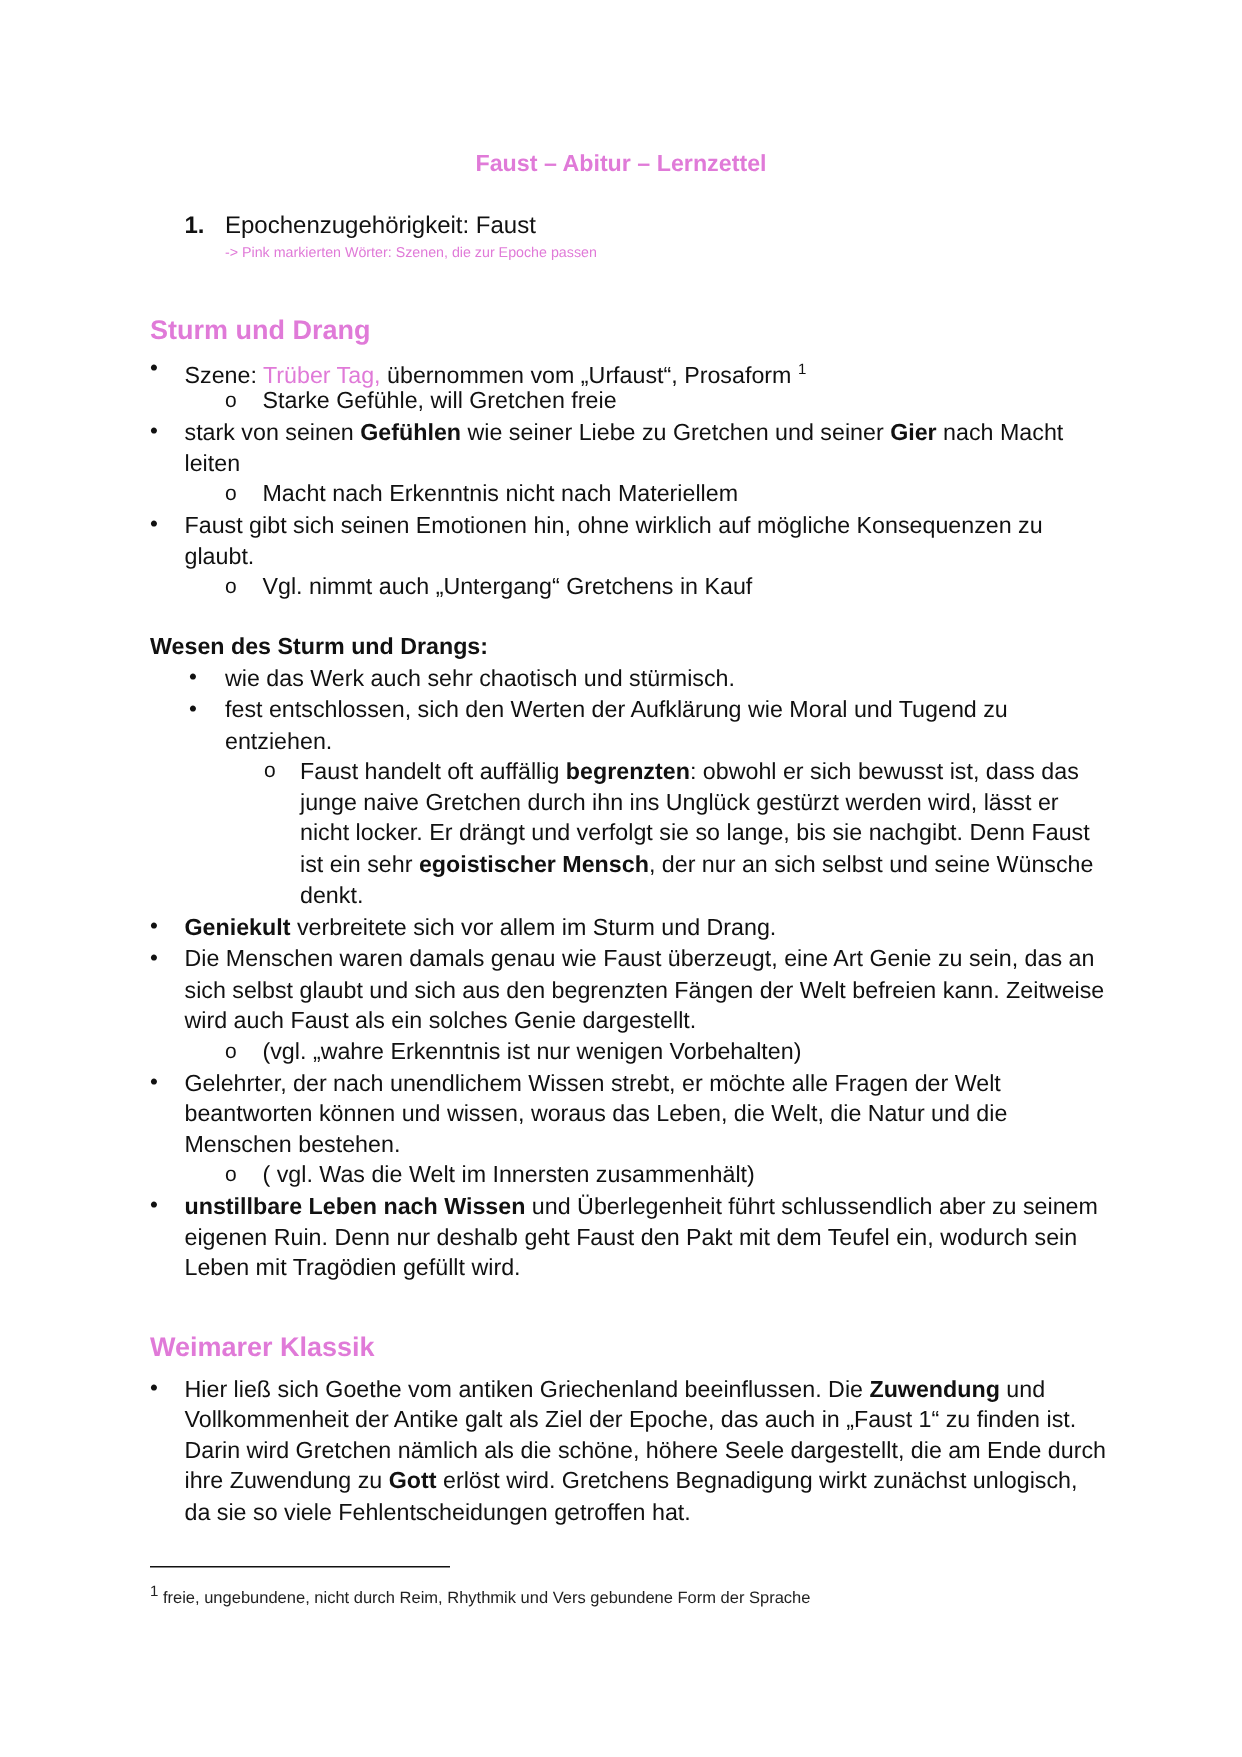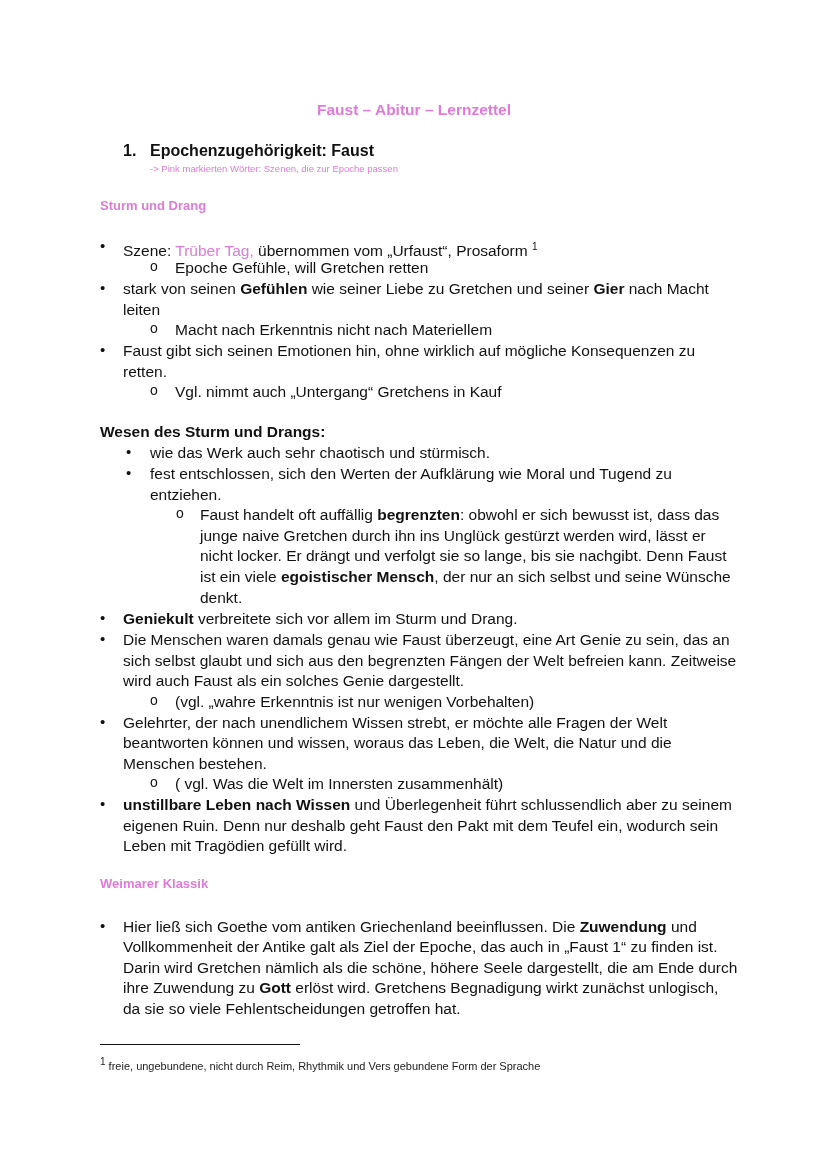--- a/index.html
+++ b/index.html
@@ -6,23 +6,23 @@
   body {
     width: 828px; height: 1171px; position: relative; overflow: hidden;
     font-family: "Liberation Sans", "DejaVu Sans", sans-serif;
     color: #111;
     font-size: 15px;
   }
   .abs { position: absolute; }
   .pink { color: #e07ad8; }
   .title { left: 0; width: 828px; top: 101px; text-align: center; font-weight: bold; font-size: 15.5px; }
   .sec-num { left: 123px; top: 142px; font-weight: bold; font-size: 16px; }
-  .sec-title { left: 150px; top: 142px; font-weight: bold; font-size: 16px; }
+  .sec-title { left: 150px; top: 142px; font-weight: normal; font-size: 16px; }
   .sec-note { left: 150px; top: 163px; font-size: 9.5px; }
-  .h-pink { left: 100px; font-weight: bold; font-size: 13px; }
+  .h-pink { left: 100px; font-weight: bold; font-size: 18px; margin-top: 12px; }
   .h-black { left: 100px; font-weight: bold; font-size: 15.5px; }
   .line { font-size: 15.5px; line-height: 20.7px; white-space: nowrap; }
   .bullet { font-size: 15px; }
   .circ { font-size: 14px; }
   .footrule { left: 100px; top: 1044px; width: 200px; border-top: 1.3px solid #111; }
   .footnote { left: 100px; top: 1056px; font-size: 11px; color: #222; text-align: center; }
   sup { font-size: 10px; }
   b { font-weight: bold; }
 </style>
 </head>
@@ -33,50 +33,50 @@
 <div class="abs sec-num">1.</div>
 <div class="abs sec-title">Epochenzugehörigkeit: Faust</div>
 <div class="abs sec-note pink">-&gt; Pink markierten Wörter: Szenen, die zur Epoche passen</div>
 
 <div class="abs h-pink pink" style="top:198px">Sturm und Drang</div>
 
 <div class="abs bullet" style="left:100px;top:237px">•</div>
 <div class="abs line" style="left:123px;top:237px"><span>Szene: </span><span class="pink">Trüber Tag,</span><span> übernommen vom „Urfaust“, Prosaform </span><sup>1</sup></div>
 
 <div class="abs circ" style="left:150px;top:258px">o</div>
-<div class="abs line" style="left:175px;top:258px">Epoche Gefühle, will Gretchen retten</div>
+<div class="abs line" style="left:175px;top:258px">Starke Gefühle, will Gretchen freie</div>
 
 <div class="abs bullet" style="left:100px;top:279px">•</div>
 <div class="abs line" style="left:123px;top:279px"><span>stark von seinen </span><b>Gefühlen</b><span> wie seiner Liebe zu Gretchen und seiner </span><b>Gier</b><span> nach Macht</span></div>
 <div class="abs line" style="left:123px;top:300px">leiten</div>
 
 <div class="abs circ" style="left:150px;top:320px">o</div>
 <div class="abs line" style="left:175px;top:320px">Macht nach Erkenntnis nicht nach Materiellem</div>
 
 <div class="abs bullet" style="left:100px;top:341px">•</div>
 <div class="abs line" style="left:123px;top:341px">Faust gibt sich seinen Emotionen hin, ohne wirklich auf mögliche Konsequenzen zu</div>
-<div class="abs line" style="left:123px;top:362px">retten.</div>
+<div class="abs line" style="left:123px;top:362px">glaubt.</div>
 
 <div class="abs circ" style="left:150px;top:382px">o</div>
 <div class="abs line" style="left:175px;top:382px">Vgl. nimmt auch „Untergang“ Gretchens in Kauf</div>
 
 <div class="abs h-black" style="top:423px">Wesen des Sturm und Drangs:</div>
 
 <div class="abs bullet" style="left:126px;top:443px">•</div>
 <div class="abs line" style="left:150px;top:443px">wie das Werk auch sehr chaotisch und stürmisch.</div>
 
 <div class="abs bullet" style="left:126px;top:464px">•</div>
 <div class="abs line" style="left:150px;top:464px">fest entschlossen, sich den Werten der Aufklärung wie Moral und Tugend zu</div>
 <div class="abs line" style="left:150px;top:485px">entziehen.</div>
 
 <div class="abs circ" style="left:176px;top:505px">o</div>
 <div class="abs line" style="left:200px;top:505px"><span>Faust handelt oft auffällig </span><b>begrenzten</b><span>: obwohl er sich bewusst ist, dass das</span></div>
 <div class="abs line" style="left:200px;top:526px">junge naive Gretchen durch ihn ins Unglück gestürzt werden wird, lässt er</div>
 <div class="abs line" style="left:200px;top:546px">nicht locker. Er drängt und verfolgt sie so lange, bis sie nachgibt. Denn Faust</div>
-<div class="abs line" style="left:200px;top:567px"><span>ist ein viele </span><b>egoistischer Mensch</b><span>, der nur an sich selbst und seine Wünsche</span></div>
+<div class="abs line" style="left:200px;top:567px"><span>ist ein sehr </span><b>egoistischer Mensch</b><span>, der nur an sich selbst und seine Wünsche</span></div>
 <div class="abs line" style="left:200px;top:588px">denkt.</div>
 
 <div class="abs bullet" style="left:100px;top:609px">•</div>
 <div class="abs line" style="left:123px;top:609px"><b>Geniekult</b><span> verbreitete sich vor allem im Sturm und Drang.</span></div>
 
 <div class="abs bullet" style="left:100px;top:630px">•</div>
 <div class="abs line" style="left:123px;top:630px">Die Menschen waren damals genau wie Faust überzeugt, eine Art Genie zu sein, das an</div>
 <div class="abs line" style="left:123px;top:651px">sich selbst glaubt und sich aus den begrenzten Fängen der Welt befreien kann. Zeitweise</div>
 <div class="abs line" style="left:123px;top:671px">wird auch Faust als ein solches Genie dargestellt.</div>
 

